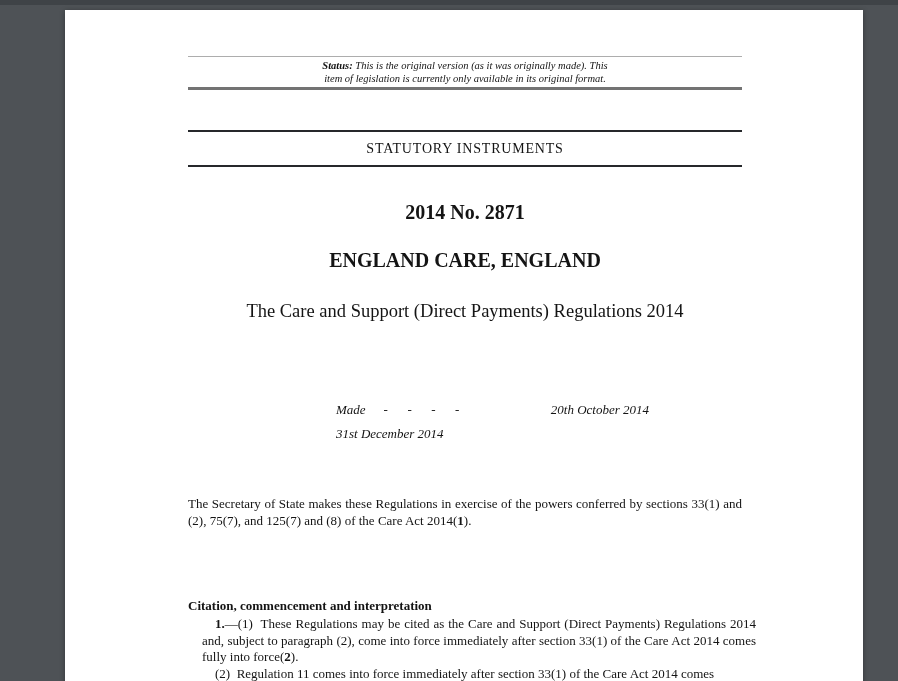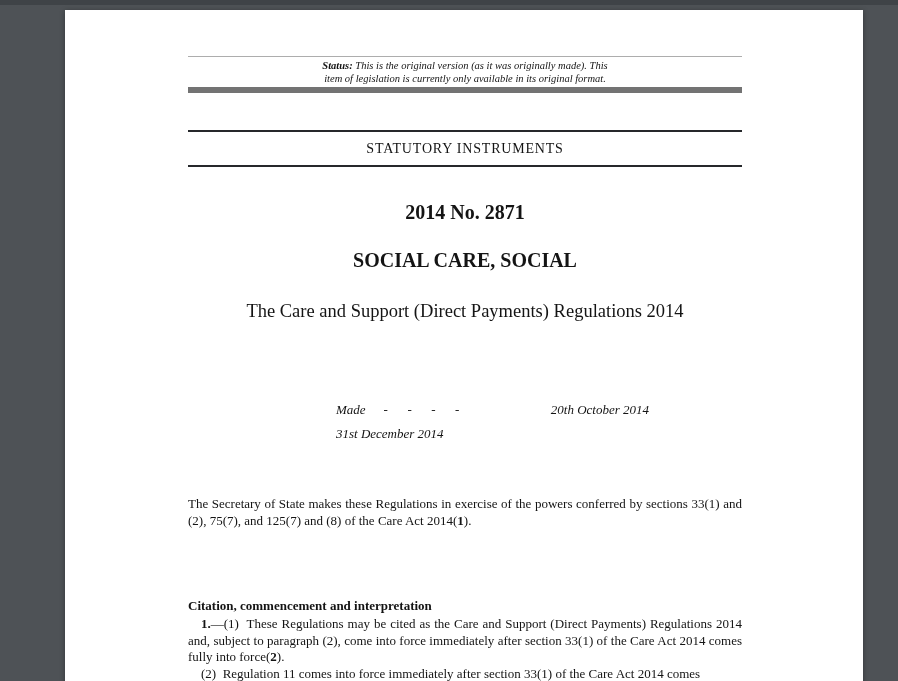--- a/index.html
+++ b/index.html
@@ -34,21 +34,21 @@
     left: 123px; top: 0;
     width: 554px; height: 100%;
     color: #141414;
   }
   .abs { position: absolute; left: 0; width: 554px; }
 
   
   .status-box {
     top: 46px;
     border-top: 1px solid #adadad;
-    border-bottom: 6px solid #737373;
+    border-bottom: 3px solid #737373;
     padding: 2px 0 2px 0;
     text-align: center;
     font-style: italic;
     font-size: 10.5px;
     line-height: 13px;
   }
   .status-box .status-label { font-weight: bold; }
 
   
   .rule-dark { height: 2px; background: #26282b; }
@@ -72,21 +72,21 @@
     font-style: italic; font-size: 13px; line-height: 24px; margin-left: 28px;
   }
   .enactment .row { display: flex; justify-content: space-between; }
   .enactment .dashes { white-space: pre; margin-left: 18px; flex: 1 1 auto; text-align: left; }
   .enactment .date { text-align: right; }
 
   
   .body-text { font-size: 13px; line-height: 16.5px; text-align: justify; }
   .preamble { top: 486px; }
   .section-heading { top: 588px; font-size: 13px; font-weight: bold; }
-  .para { text-indent: 13px; }
+  .para { text-indent: 13px; margin-left: 14px; }
   .para-1 { top: 606px; }
   .para-2 { top: 656px; }
   b.fn { font-weight: bold; }
 </style>
 </head>
 <body>
 
 <div class="viewport">
   <div class="toolbar-edge"></div>
 
@@ -98,21 +98,21 @@
           <span class="status-label">Status:</span><span>&nbsp;This is the original version (as it was originally made). This</span>
         </div>
         <div>item of legislation is currently only available in its original format.</div>
       </div>
 
       <div class="abs rule-dark rule-1"></div>
       <div class="abs banner">STATUTORY INSTRUMENTS</div>
       <div class="abs rule-dark rule-2"></div>
 
       <div class="abs doc-number">2014 No. 2871</div>
-      <div class="abs doc-subject">SOCIAL CARE, SOCIAL</div>
+      <div class="abs doc-subject">ENGLAND CARE, ENGLAND</div>
       <div class="abs doc-title">The Care and Support (Direct Payments) Regulations 2014</div>
 
       <div class="abs enactment">
         <div class="row">
           <span>Made</span>
           <span class="dashes">-&nbsp;&nbsp;&nbsp;&nbsp;&nbsp;&nbsp;-&nbsp;&nbsp;&nbsp;&nbsp;&nbsp;&nbsp;-&nbsp;&nbsp;&nbsp;&nbsp;&nbsp;&nbsp;-</span>
           <span class="date">20th October 2014</span>
         </div>
         <div class="row">
           <span class="date">31st December 2014</span>

